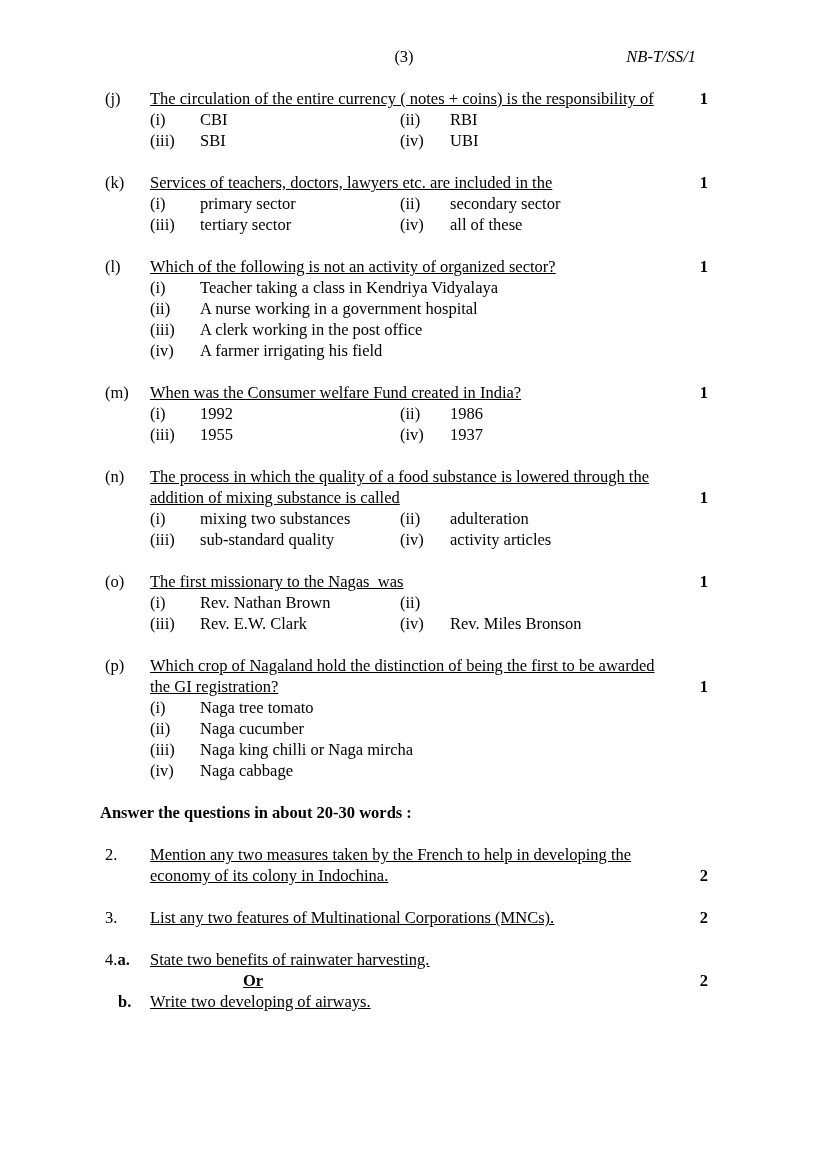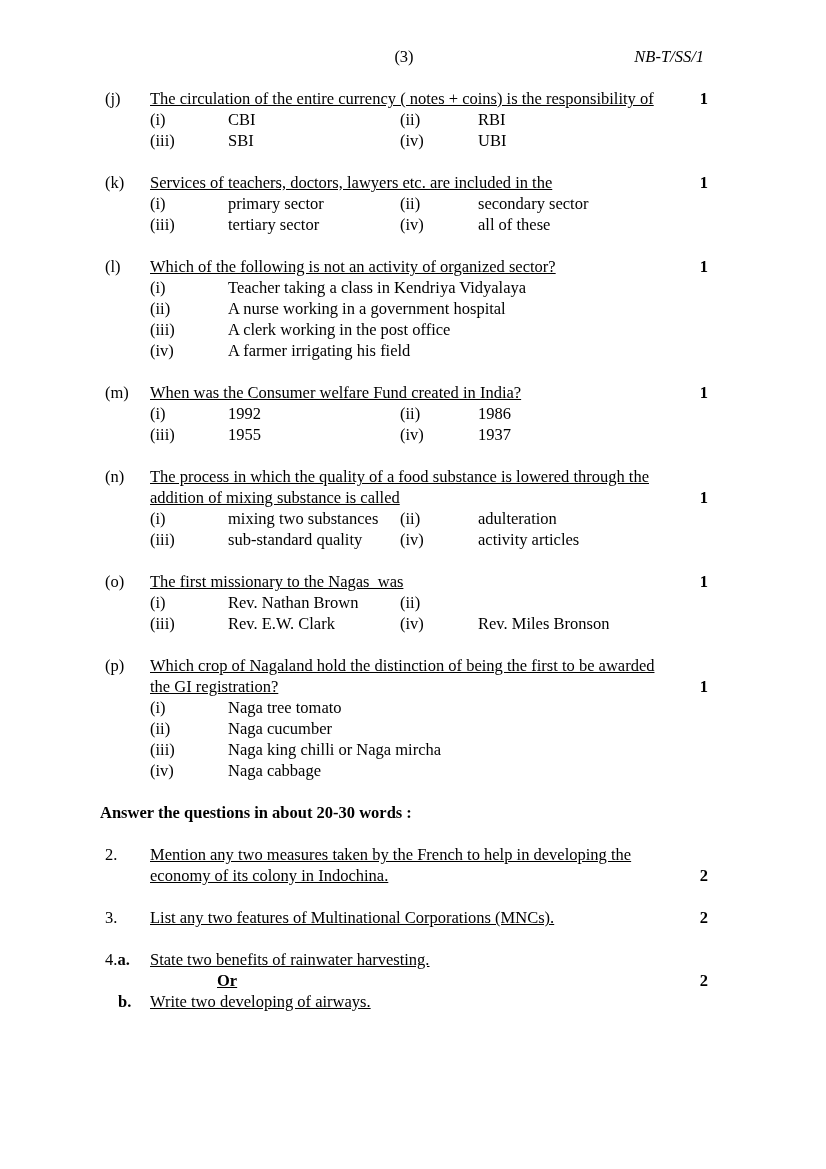--- a/index.html
+++ b/index.html
@@ -23,21 +23,21 @@
     height: 21px;
     margin-bottom: 21px;
   }
   .page-num {
     position: absolute;
     left: 50%;
     transform: translateX(-50%);
   }
   .paper-code {
     position: absolute;
-    right: 4px;
+    right: 12px;
     font-style: italic;
   }
   .question { margin-bottom: 21px; }
   .q-row {
     display: flex;
     align-items: flex-start;
   }
   .q-label {
     width: 50px;
     flex-shrink: 0;
@@ -55,28 +55,28 @@
     font-weight: bold;
     align-self: flex-end;
   }
   .options { margin-left: 50px; }
   .options.two-col {
     display: grid;
     grid-template-columns: 250px 1fr;
   }
   .opt { display: flex; }
   .opt-num { width: 50px; flex-shrink: 0; }
-  .opt-text { flex: 1; margin-left: 28px; }
+  .opt-text { flex: 1; }
   .section-heading {
     font-weight: bold;
     margin: 21px 0 21px 0;
   }
   .or-label {
     font-weight: bold;
-    margin-left: 67px;
+    margin-left: 93px;
   }
   .b-label { padding-left: 18px; }
   .bold { font-weight: bold; }
 </style>
 </head>
 <body>
 
 <div class="page">
 
   <div class="header">

